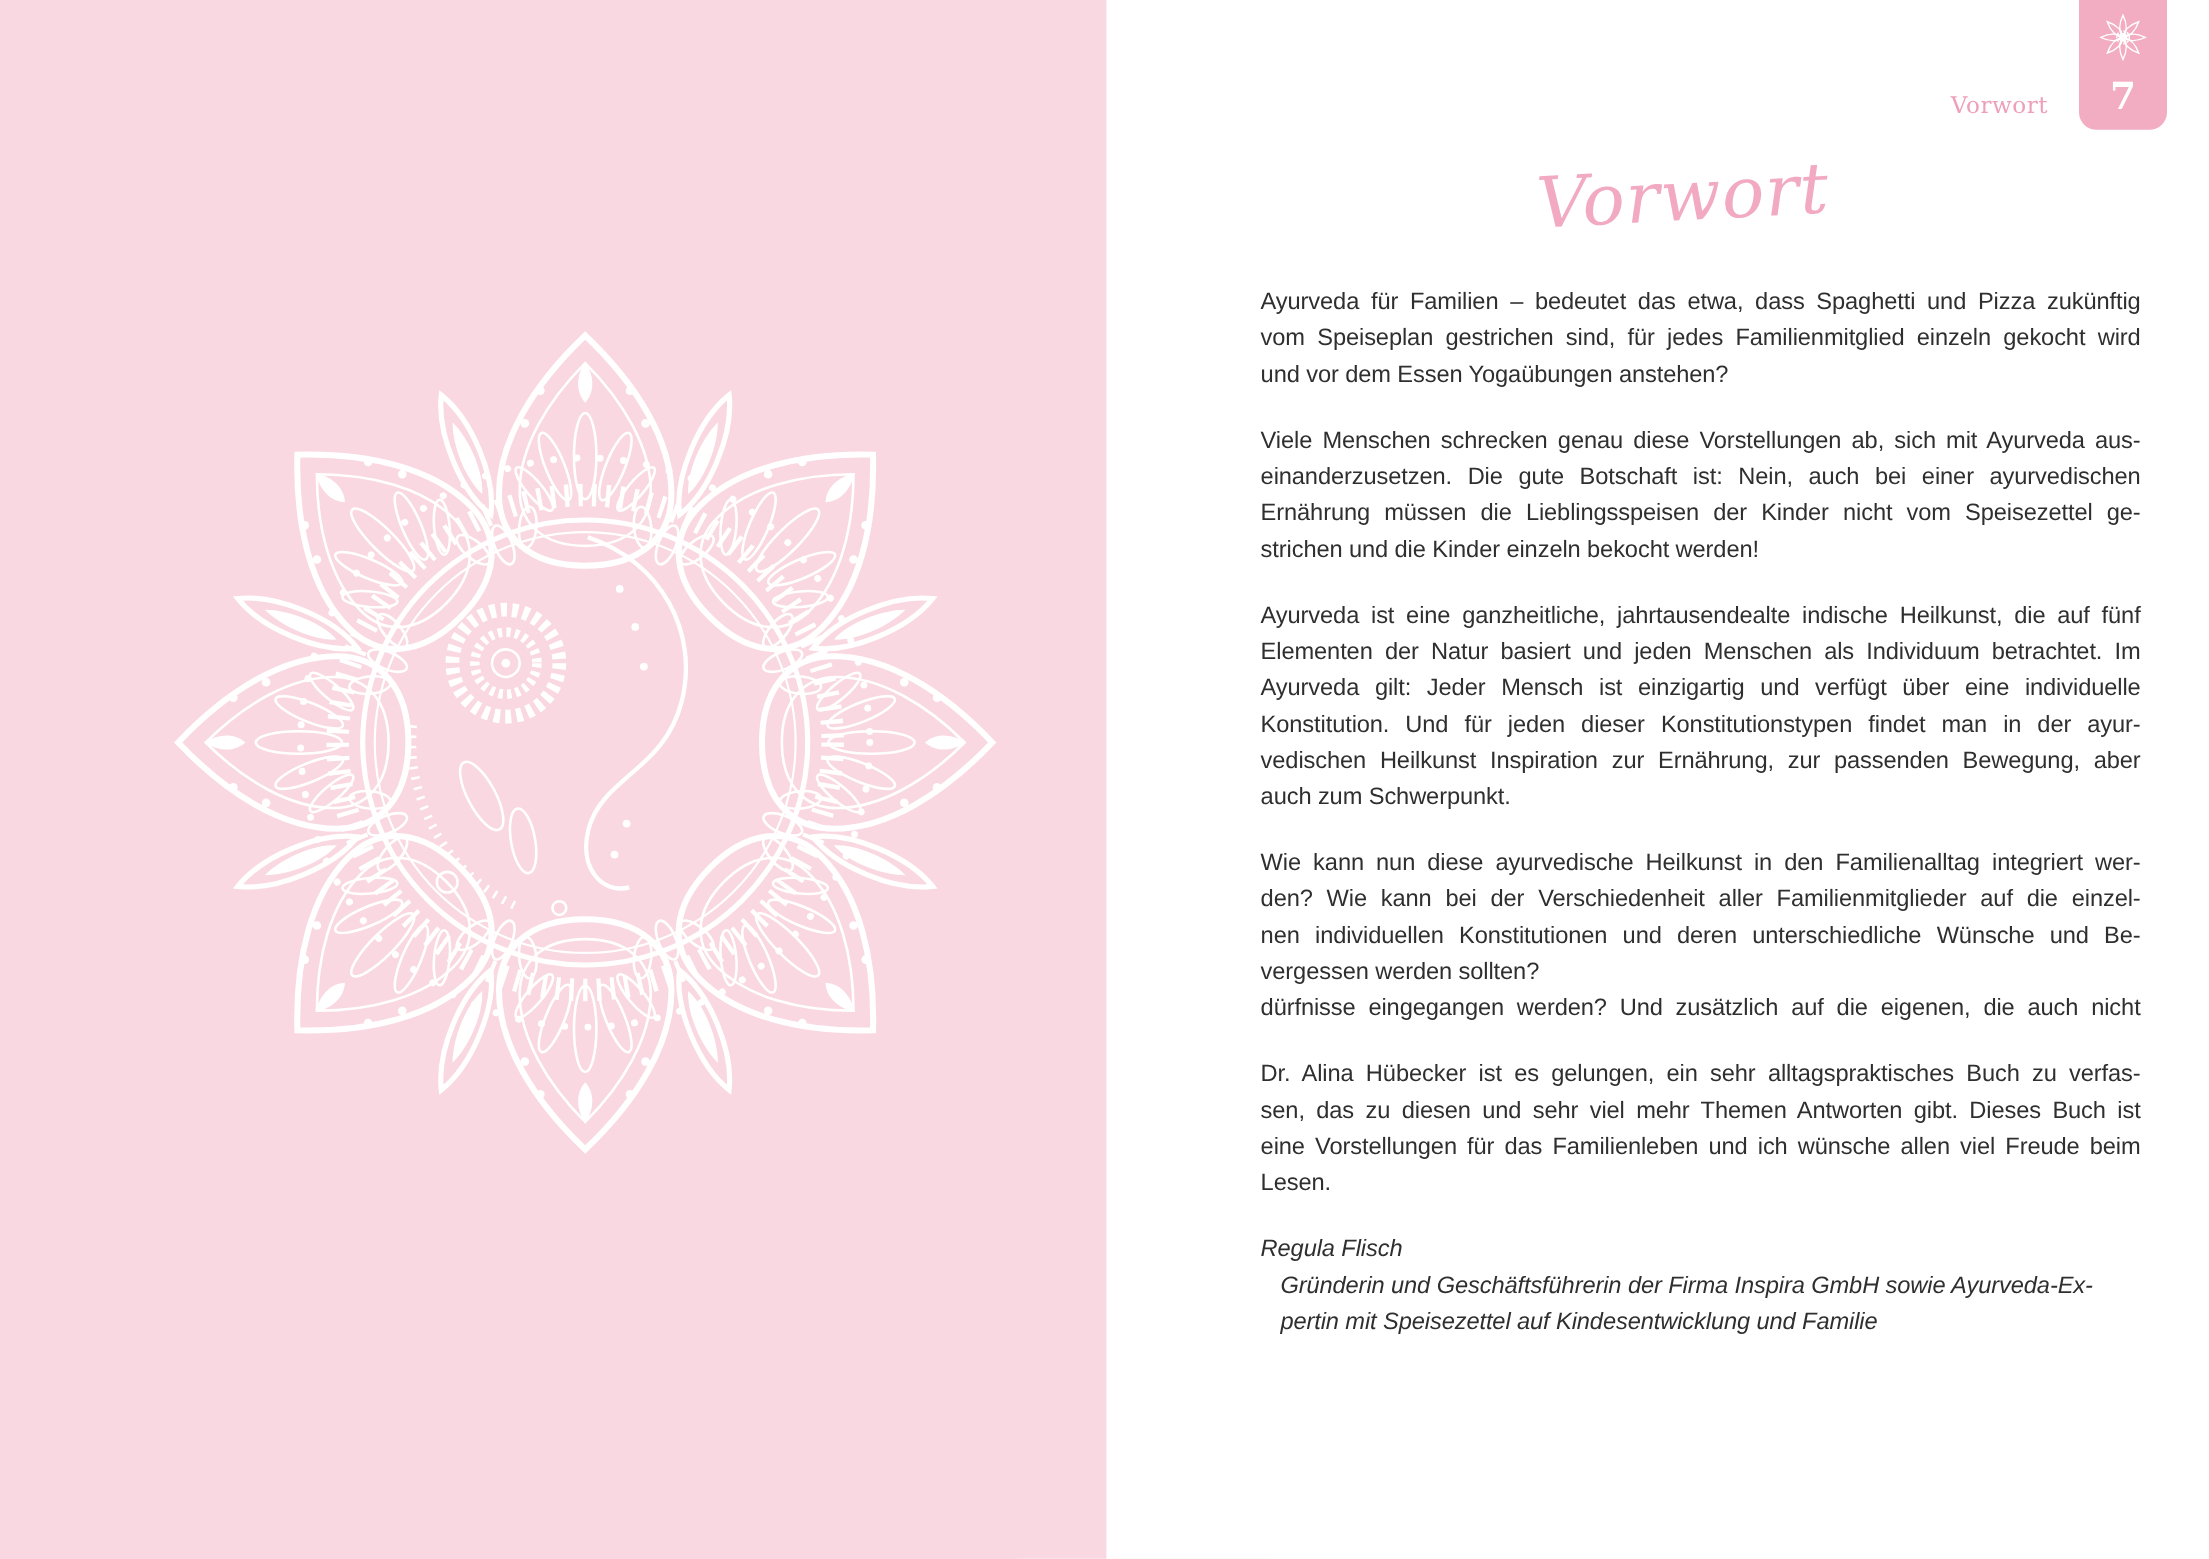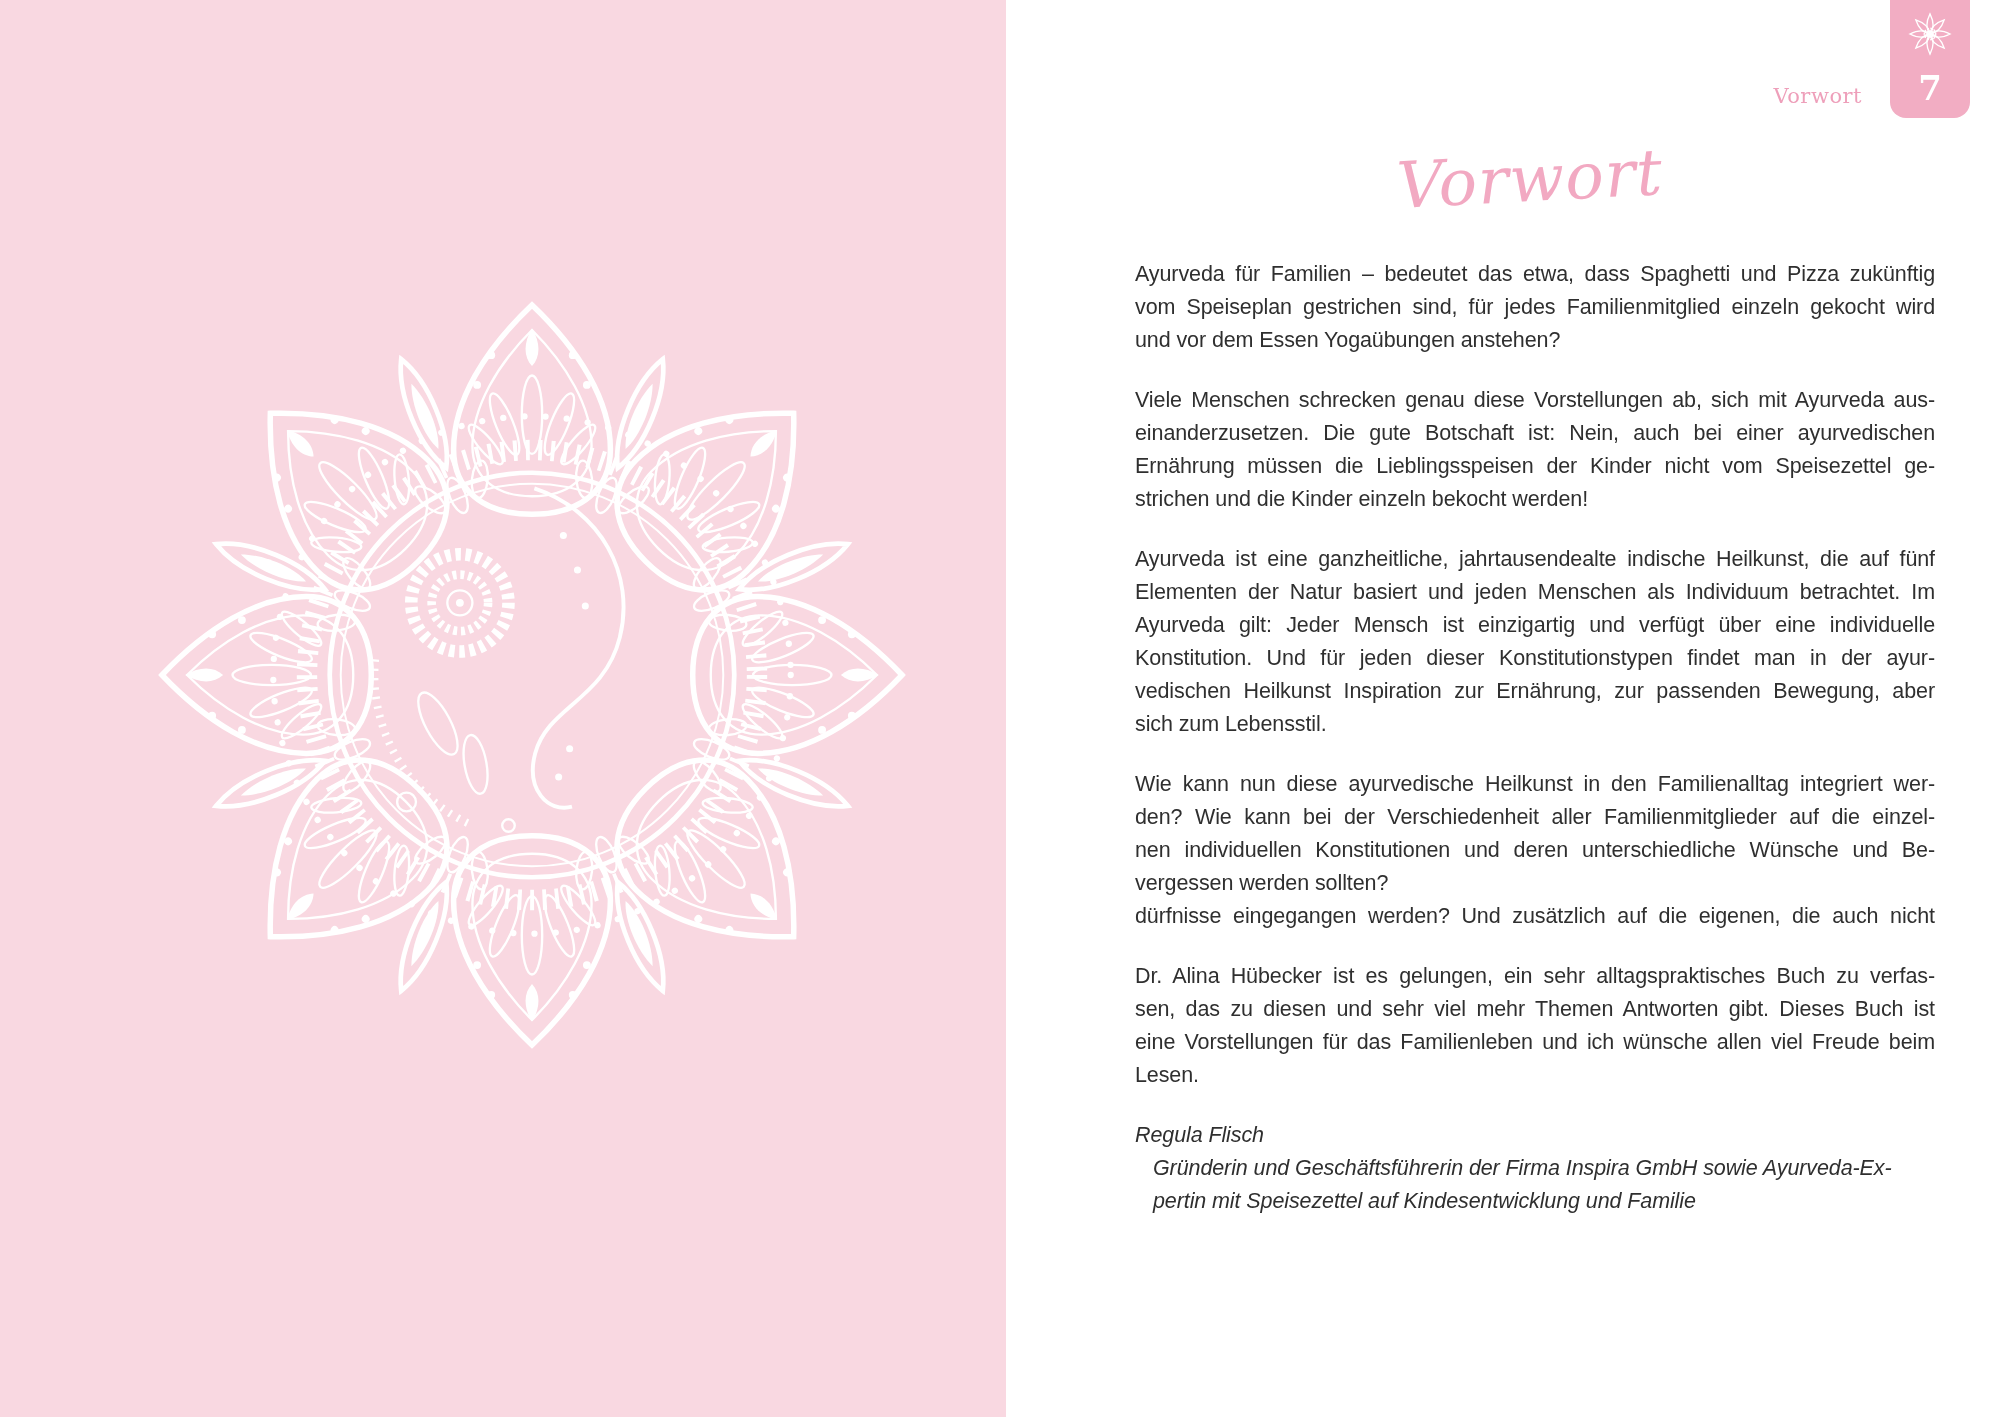--- a/index.html
+++ b/index.html
@@ -27,21 +27,21 @@
   .pagenum{
     position:absolute;bottom:10px;left:0;width:100%;text-align:center;
     font-family:"DejaVu Serif", serif;font-weight:bold;font-size:34px;color:#ffffff;
   }
   .title{
     position:absolute;left:124px;top:142px;width:800px;text-align:center;
     font-family:"DejaVu Serif", serif;font-style:italic;font-size:64px;
     color:#F2A9C2;transform:rotate(-3deg);letter-spacing:1px;
   }
   .text-col{
-    position:absolute;left:129px;top:258px;width:800px;
+    position:absolute;left:140px;top:258px;width:800px;
     font-size:21.5px;line-height:33px;color:#2F2F2F;letter-spacing:-0.1px;
   }
   .para{margin:0 0 27px 0;}
   .line{
     display:block;white-space:nowrap;
     text-align:justify;text-align-last:justify;
   }
   .line.last{text-align-last:left;}
   .signature .line{text-align-last:left;font-style:italic;}
   .italic{font-style:italic;margin-left:18px;}
@@ -165,21 +165,21 @@
         <span class="line">Ernährung müssen die Lieblingsspeisen der Kinder nicht vom Speisezettel ge-</span>
         <span class="line last">strichen und die Kinder einzeln bekocht werden!</span>
       </div>
 
       <div class="para">
         <span class="line">Ayurveda ist eine ganzheitliche, jahrtausendealte indische Heilkunst, die auf fünf</span>
         <span class="line">Elementen der Natur basiert und jeden Menschen als Individuum betrachtet. Im</span>
         <span class="line">Ayurveda gilt: Jeder Mensch ist einzigartig und verfügt über eine individuelle</span>
         <span class="line">Konstitution. Und für jeden dieser Konstitutionstypen findet man in der ayur-</span>
         <span class="line">vedischen Heilkunst Inspiration zur Ernährung, zur passenden Bewegung, aber</span>
-        <span class="line last">sich zum Lebensstil.</span>
+        <span class="line last">auch zum Schwerpunkt.</span>
       </div>
 
       <div class="para">
         <span class="line">Wie kann nun diese ayurvedische Heilkunst in den Familienalltag integriert wer-</span>
         <span class="line">den? Wie kann bei der Verschiedenheit aller Familienmitglieder auf die einzel-</span>
         <span class="line">nen individuellen Konstitutionen und deren unterschiedliche Wünsche und Be-</span>
         <span class="line last">vergessen werden sollten?</span>
         <span class="line">dürfnisse eingegangen werden? Und zusätzlich auf die eigenen, die auch nicht</span>
       </div>
 

